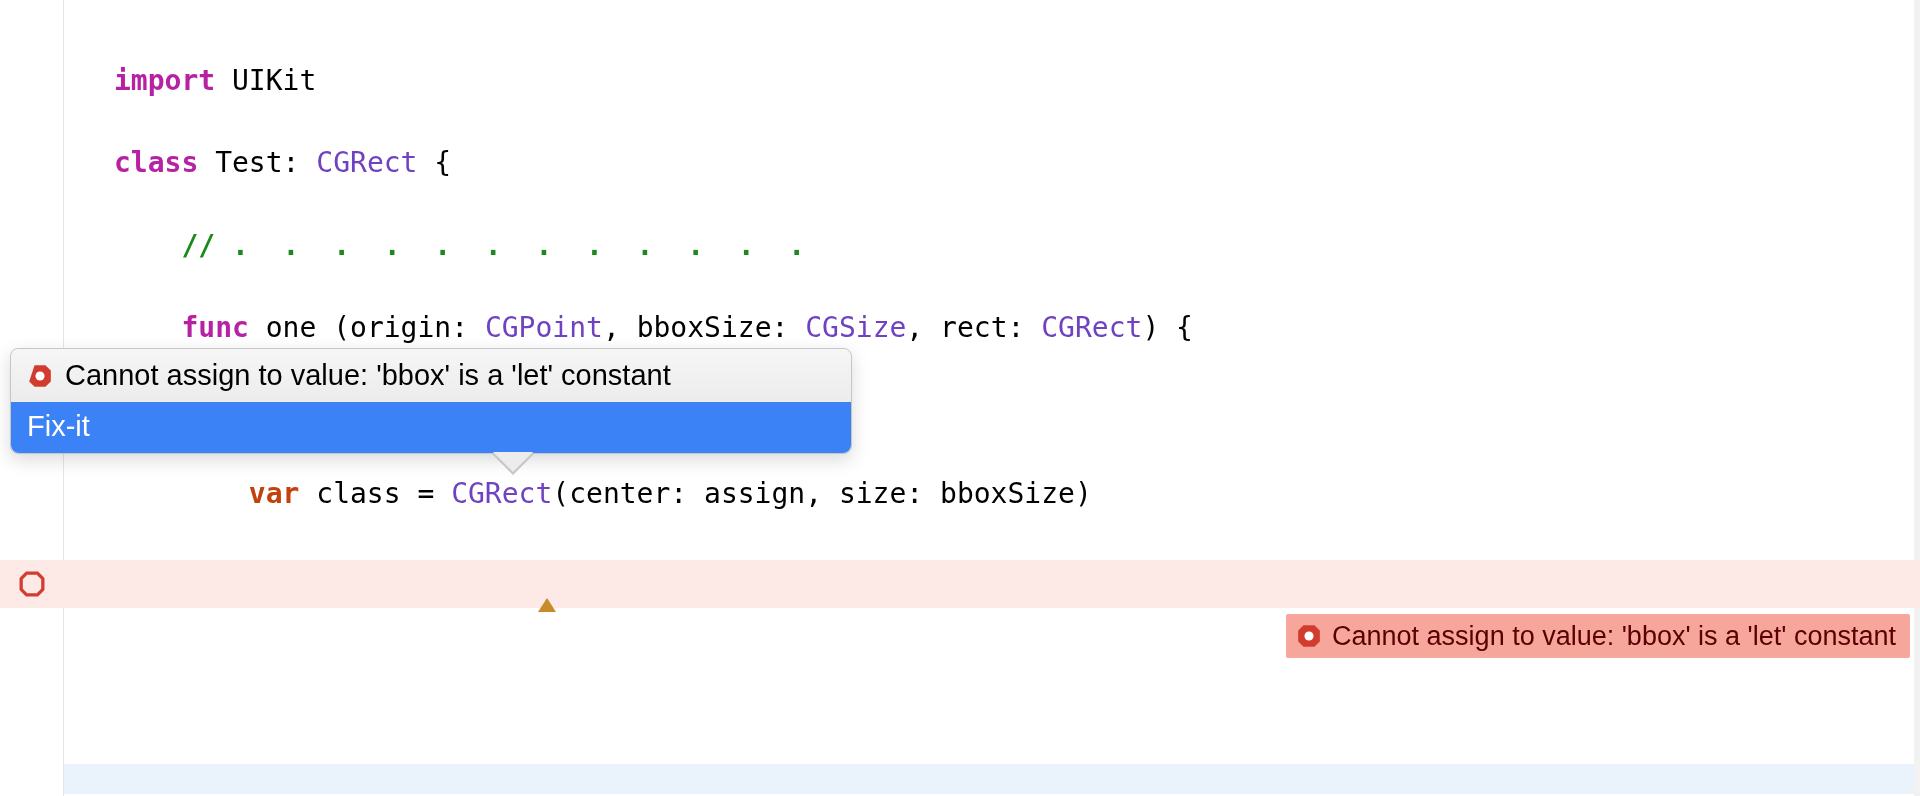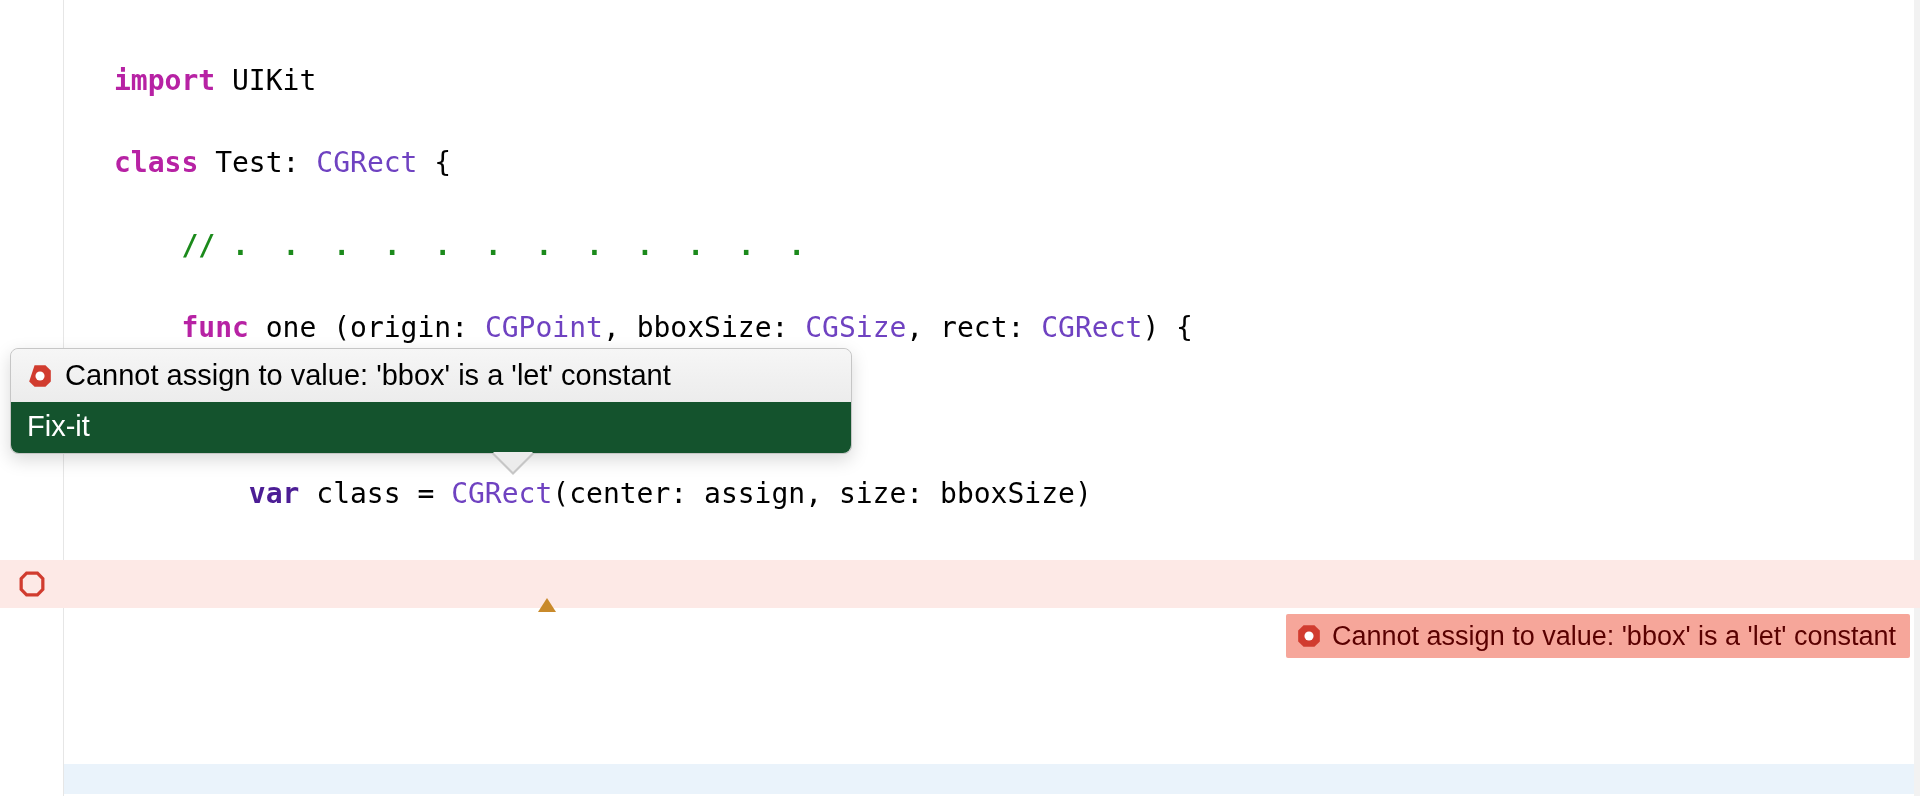--- a/index.html
+++ b/index.html
@@ -43,21 +43,21 @@
     line-height: 1.45;
     white-space: pre;
   }
   .line { display: block; height: 42px; }
 
   .kw-import, .kw-class, .kw-func, .kw-var { color: #b722a4; font-weight: 600; }
   .type { color: #6f42c1; }
   .ident { color: #000; }
   .comment { color: #1b8a1b; font-weight: 600; }
   .plain { color: #000; }
-  .faded { color: #4c1d95; font-weight: 600; }
+  .faded { color: #c2410c; font-weight: 600; }
 
   
   .err-stripe {
     position: absolute;
     left: 0;
     right: 0;
     height: 48px;
     background: #fde9e6;
   }
   .err-stripe .gutter-part {
@@ -116,21 +116,21 @@
     border-top-left-radius: 8px;
     border-top-right-radius: 8px;
     font-size: 29px;
     color: #000;
   }
   .popover-row2 {
     display: flex;
     align-items: center;
     gap: 18px;
     padding: 8px 16px 10px 16px;
-    background: #14532d;
+    background: #3b82f6;
     color: #fff;
     font-size: 29px;
     border-bottom-left-radius: 8px;
     border-bottom-right-radius: 8px;
   }
   .popover-tail {
     position: absolute;
     left: 480px;
     bottom: -22px;
     width: 0; height: 0;

